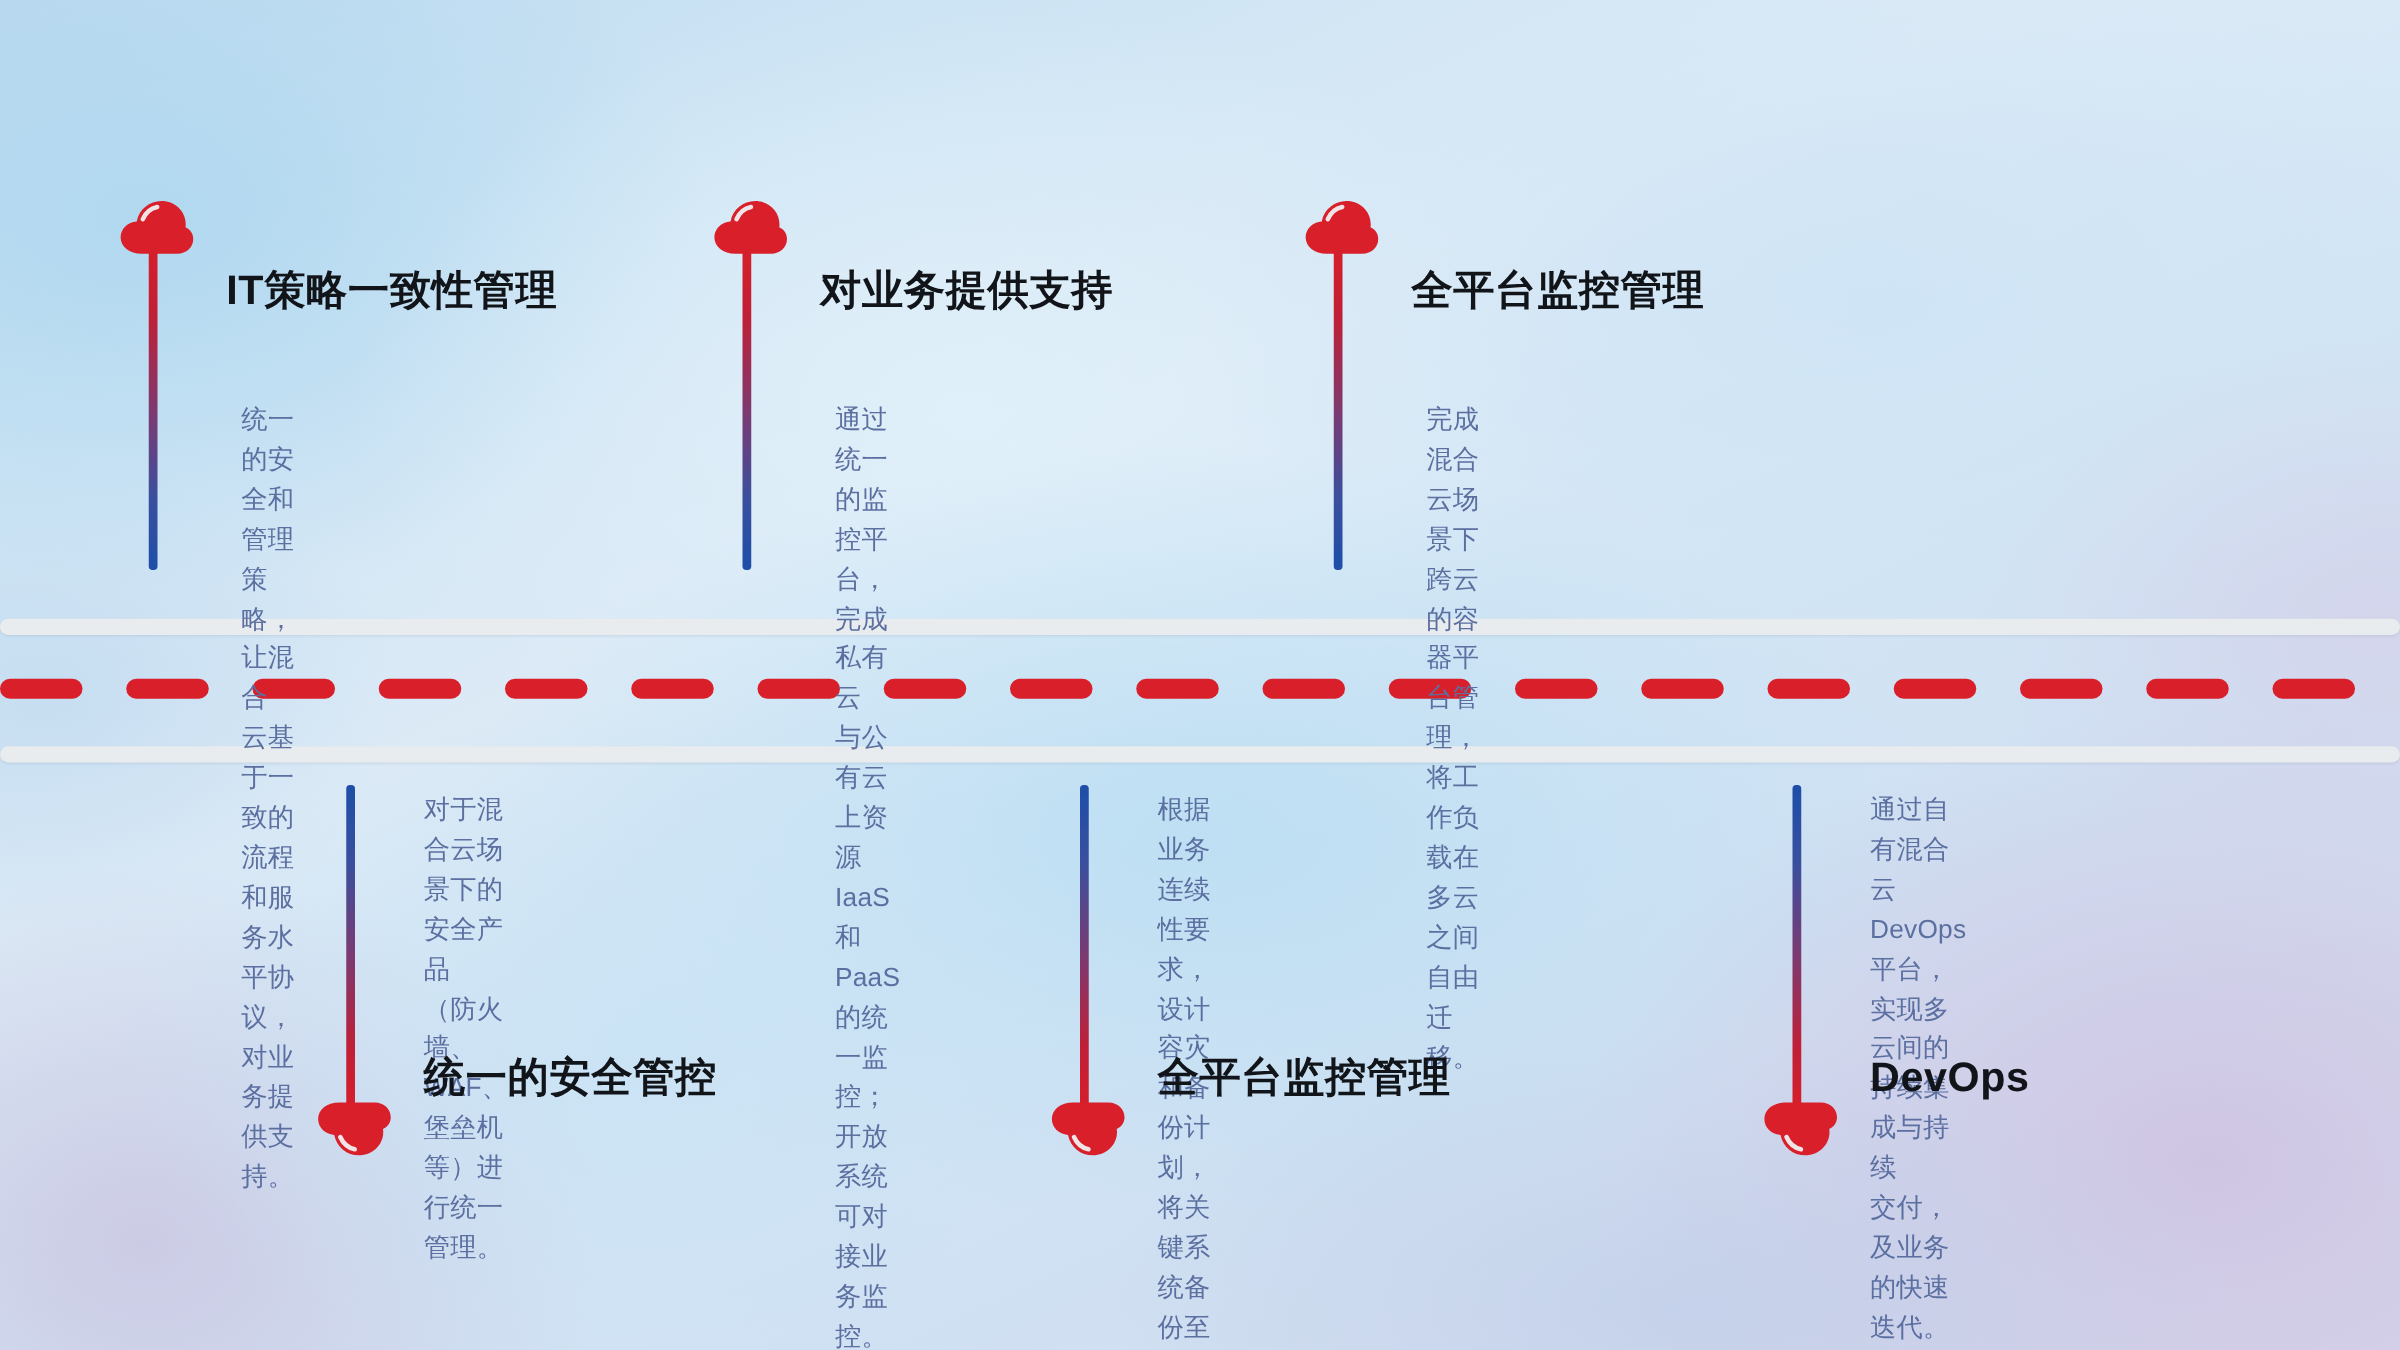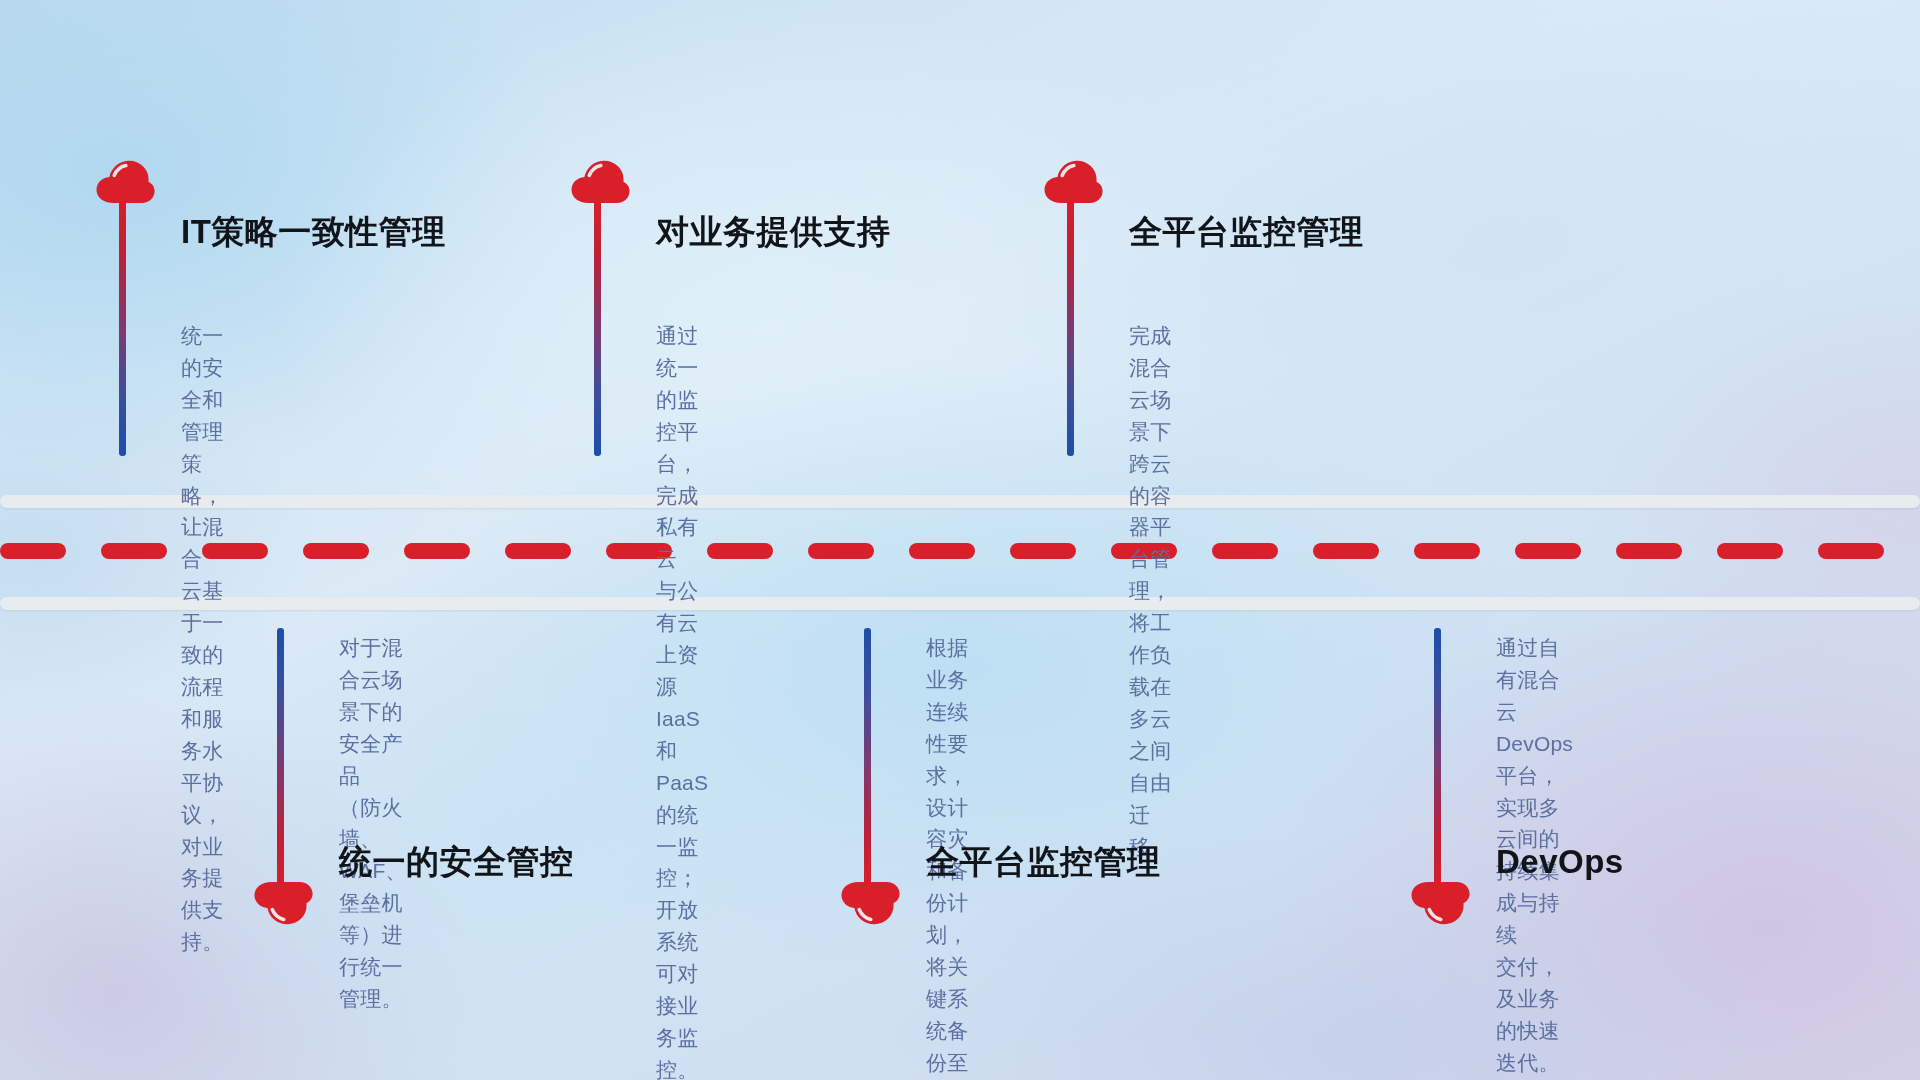--- a/index.html
+++ b/index.html
@@ -62,21 +62,21 @@
   }
   .body {
     font-size:21px; color:#5b6fa0; line-height:1.52;
     letter-spacing:.2px; white-space:pre-line;
   }
 
   
   .top-node .cloud { position:absolute; top:0; left:0; }
   .top-node .stem  { position:absolute; top:36px; left:24px; height:260px; }
   .top-node .title { position:absolute; top:55px; left:86px; }
-  .top-node .body  { position:absolute; top:160px; left:86px; }
+  .top-node .body  { position:absolute; top:160px; left:98px; }
 
   
   .bot-node .stem  { position:absolute; top:0; left:24px; height:262px; }
   .bot-node .cloud { position:absolute; top:253px; left:0; }
   .bot-node .body  { position:absolute; top:4px; left:86px; }
   .bot-node .title { position:absolute; top:217px; left:86px; }
 </style>
 </head>
 <body>
 

